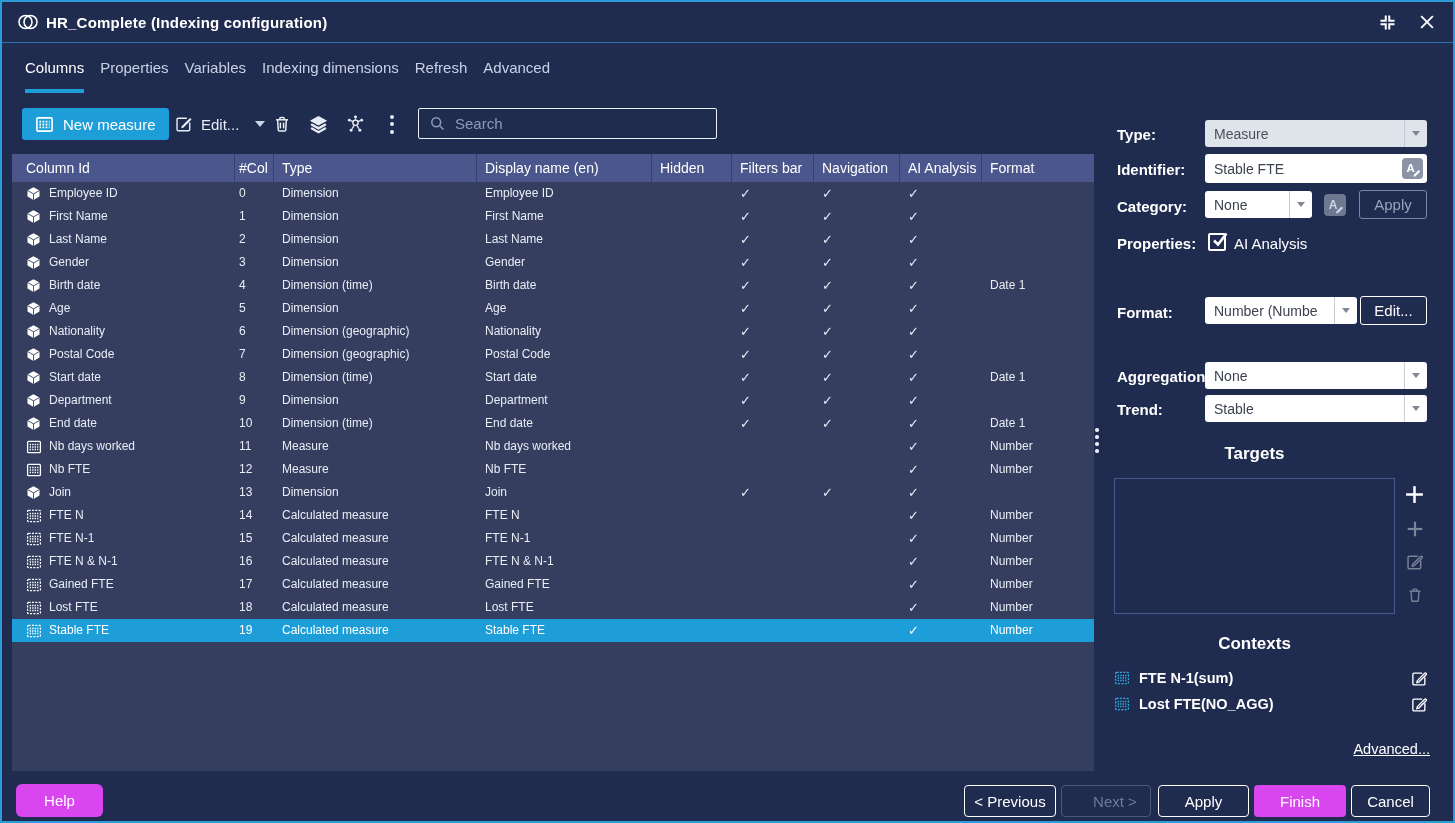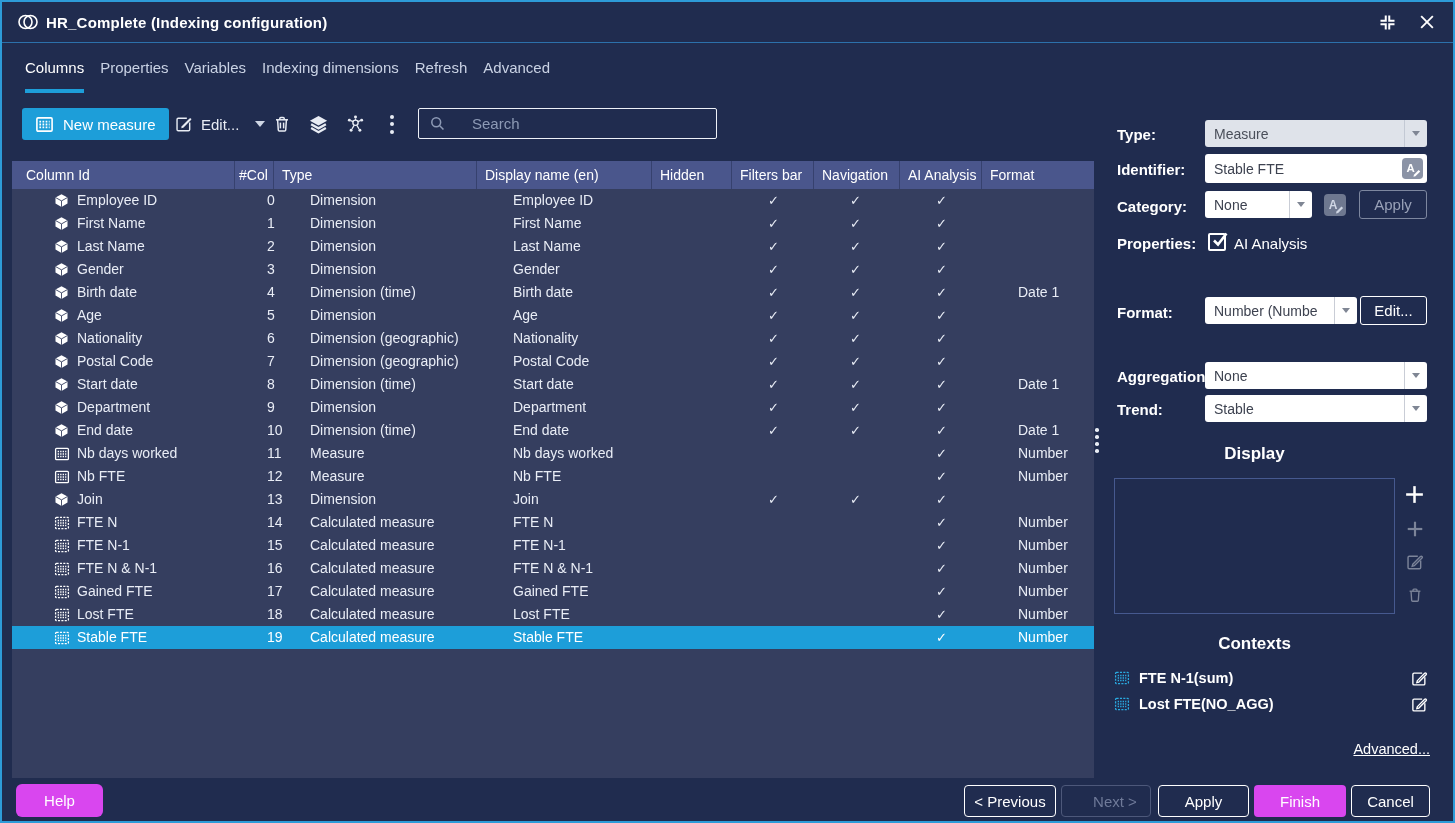--- a/index.html
+++ b/index.html
@@ -31,34 +31,34 @@
   .btn-new { position:absolute; left:20px; top:106px; height:32px; padding:0 13px;
     background:#1d9ed9; border-radius:3px; display:flex; align-items:center; gap:9px;
     font-size:15px; color:#fff; }
   .edit-group { position:absolute; left:172px; top:106px; height:32px; display:flex; align-items:center; gap:8px; color:#e8ecf4; font-size:15px; }
   .edit-caret { width:0; height:0; border-left:5px solid transparent; border-right:5px solid transparent; border-top:6px solid #cfd6e4; margin-left:8px; }
   .tool-icon { position:absolute; top:106px; width:32px; height:32px; display:flex; align-items:center; justify-content:center; color:#e8ecf4; }
   .ti-trash { left:264px; } .ti-layers { left:300px; } .ti-network { left:337px; } .ti-kebab { left:374px; }
   .kebab-dots { display:flex; flex-direction:column; gap:3.5px; }
   .kebab-dots i { width:4px; height:4px; border-radius:50%; background:#e8ecf4; }
   .search-box { position:absolute; left:416px; top:106px; width:299px; height:31px;
-    border:1px solid #eef1f7; border-radius:2px; display:flex; align-items:center; padding:0 10px; gap:26px; }
+    border:1px solid #eef1f7; border-radius:2px; display:flex; align-items:center; padding:0 10px; gap:9px; }
   .search-box svg { color:#8d9ab5; flex:none; }
   .search-box input { flex:1; background:transparent; border:none; outline:none; color:#e8ecf4; font-size:15px; font-family:inherit; }
   .search-box input::placeholder { color:#8d9ab5; }
 
   
-  .table { position:absolute; left:10px; top:159px; width:1082px; height:617px; background:#353e5f; overflow:hidden; }
+  .table { position:absolute; left:10px; top:152px; width:1082px; height:617px; background:#353e5f; overflow:hidden; }
   .thead, .trow { display:grid; grid-template-columns:223px 39px 203px 175px 80px 82px 86px 82px 1fr; }
   .thead { height:28px; line-height:28px; background:#4a568c; font-size:14px; color:#fff; }
   .hcell { padding-left:8px; border-right:1px solid rgba(26,34,64,.4); white-space:nowrap; overflow:hidden; }
   .thead div:nth-of-type(1) { padding-left:14px; }
   .thead div:nth-of-type(2) { padding-left:4px; }
   .thead div:nth-of-type(9) { border-right:none; }
-  .trow { height:23px; line-height:23px; font-size:14px; color:#e9edf6;padding-left:28px; }
+  .trow { height:23px; line-height:23px; font-size:12px; color:#e9edf6; }
   .trow.selected { background:#1d9ed9; color:#fff; }
   .cell { padding-left:8px; white-space:nowrap; overflow:hidden; }
   .c0 { padding-left:14px; display:flex; align-items:center; }
   .c1 { padding-left:4px; }
   .row-icon { width:16px; height:16px; margin-right:7px; flex:none; display:flex; align-items:center; }
   .row-icon svg { display:none; }
   .row-icon.icon-dim .svg-dim { display:block; }
   .row-icon.icon-measure .svg-measure { display:block; }
   .row-icon.icon-calc .svg-calc { display:block; }
   .check::before { content:"\2713"; font-size:13px; }
@@ -756,21 +756,21 @@
 </div>
 
 <span class="plabel" style="left:1115px; top:399px;" data-interactable="false">Trend:</span>
 <div class="sel" style="left:1203px; top:393px; width:222px;" data-interactable="true">
   <span class="txt" data-interactable="false">Stable</span>
   <span class="caret-box" data-interactable="false">
       <span class="caret"></span>
     </span>
 </div>
 
-<div class="section-title" style="left:1112px; top:442px;" data-interactable="false">Display</div>
+<div class="section-title" style="left:1112px; top:442px;" data-interactable="false">Targets</div>
 <div class="targets-box" data-interactable="false"></div>
 <span class="side-icon" style="left:1400px; top:480px; width:24px; height:24px; color:#fff;" data-interactable="true">
   <svg viewBox="0 0 22 22" width="23" height="23" stroke="currentColor" stroke-width="2.4">
       <line x1="11" y1="3" x2="11" y2="19"></line>
       <line x1="3" y1="11" x2="19" y2="11"></line>
     </svg>
 </span>
 <span class="side-icon" style="left:1402px; top:516px; width:21px; height:21px; color:#7c8499;" data-interactable="true">
   <svg viewBox="0 0 22 22" width="20" height="20" stroke="currentColor" stroke-width="2.4">
       <line x1="11" y1="3" x2="11" y2="19"></line>

